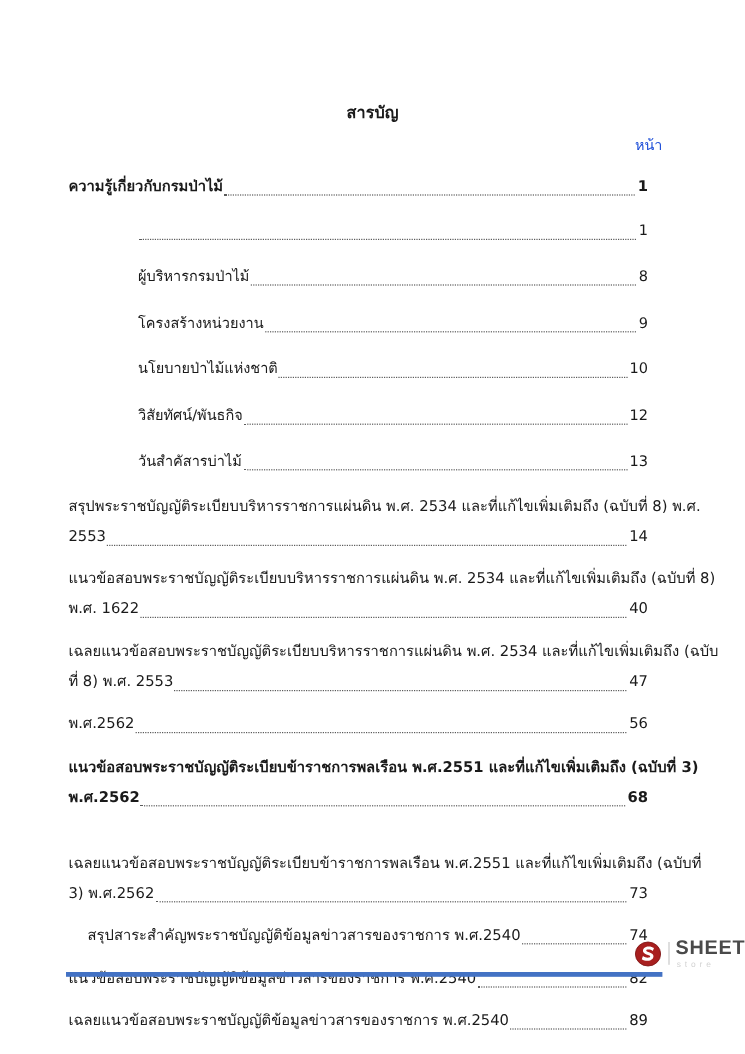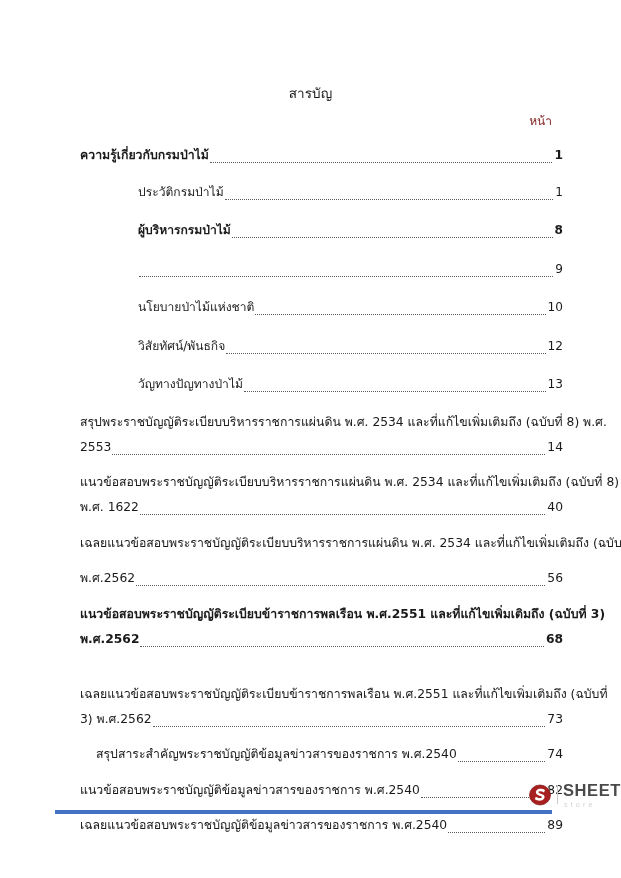--- a/index.html
+++ b/index.html
@@ -24,42 +24,42 @@
   }
 
   
   .doc-title {
     position: absolute;
     top: 82px;
     left: 0;
     width: 621px;
     text-align: center;
     font-size: 13.5px;
-    font-weight: 400;
+    font-weight: 700;
     letter-spacing: 0.1px;
     color: #1a1a1a;
   }
 
   
   .page-col-header {
     position: absolute;
     top: 111px;
     left: 0;
     width: 552px;
     text-align: right;
     font-size: 12px;
     font-weight: 400;
-    color: #7f1d1d;
+    color: #1d4ed8;
   }
 
   
   .toc {
     position: absolute;
     top: 143px;
-    left: 80px;
+    left: 57px;
     width: 483px;
   }
 
   .toc-entry {
     position: relative;
     margin-bottom: 10.5px;
   }
   .toc-entry.sub {
     margin-left: 58px;
     margin-bottom: 12.5px;
@@ -184,55 +184,55 @@
   <div class="toc" id="toc-list">
       <div class="toc-entry lvl1">
         <div class="toc-line">
           <span class="toc-text">ความรู้เกี่ยวกับกรมป่าไม้</span>
           <span class="leader"></span>
           <span class="toc-pageno">1</span>
         </div>
       </div>
       <div class="toc-entry sub" style="font-weight: normal;">
         <div class="toc-line">
-          <span class="toc-text">ประวัติกรมป่าไม้</span>
           <span class="leader"></span>
           <span class="toc-pageno">1</span>
         </div>
       </div>
-      <div class="toc-entry sub" style="font-weight: bold;">
+      <div class="toc-entry sub" style="font-weight: normal;">
         <div class="toc-line">
           <span class="toc-text">ผู้บริหารกรมป่าไม้</span>
           <span class="leader"></span>
           <span class="toc-pageno">8</span>
         </div>
       </div>
       <div class="toc-entry sub" style="font-weight: normal;">
         <div class="toc-line">
+          <span class="toc-text">โครงสร้างหน่วยงาน</span>
           <span class="leader"></span>
           <span class="toc-pageno">9</span>
         </div>
       </div>
       <div class="toc-entry sub" style="font-weight: normal;">
         <div class="toc-line">
           <span class="toc-text">นโยบายป่าไม้แห่งชาติ</span>
           <span class="leader"></span>
           <span class="toc-pageno">10</span>
         </div>
       </div>
       <div class="toc-entry sub" style="font-weight: normal;">
         <div class="toc-line">
           <span class="toc-text">วิสัยทัศน์/พันธกิจ</span>
           <span class="leader"></span>
           <span class="toc-pageno">12</span>
         </div>
       </div>
       <div class="toc-entry sub" style="font-weight: normal;">
         <div class="toc-line">
-          <span class="toc-text">วัญทางปัญทางป่าไม้</span>
+          <span class="toc-text">วันสำคัสารบ่าไม้</span>
           <span class="leader"></span>
           <span class="toc-pageno">13</span>
         </div>
       </div>
       <div class="toc-entry lvl1" style="font-weight: normal;">
         <div class="toc-line cont">
           <span class="toc-text">สรุปพระราชบัญญัติระเบียบบริหารราชการแผ่นดิน พ.ศ. 2534 และที่แก้ไขเพิ่มเติมถึง (ฉบับที่ 8) พ.ศ.</span>
         </div>
         <div class="toc-line">
           <span class="toc-text">2553</span>
@@ -246,20 +246,25 @@
         </div>
         <div class="toc-line">
           <span class="toc-text">พ.ศ. 1622</span>
           <span class="leader"></span>
           <span class="toc-pageno">40</span>
         </div>
       </div>
       <div class="toc-entry lvl1" style="font-weight: normal;">
         <div class="toc-line cont">
           <span class="toc-text">เฉลยแนวข้อสอบพระราชบัญญัติระเบียบบริหารราชการแผ่นดิน พ.ศ. 2534 และที่แก้ไขเพิ่มเติมถึง (ฉบับ</span>
+        </div>
+        <div class="toc-line">
+          <span class="toc-text">ที่ 8) พ.ศ. 2553</span>
+          <span class="leader"></span>
+          <span class="toc-pageno">47</span>
         </div>
       </div>
       <div class="toc-entry lvl1" style="font-weight: normal;">
         <div class="toc-line">
           <span class="toc-text">พ.ศ.2562</span>
           <span class="leader"></span>
           <span class="toc-pageno">56</span>
         </div>
       </div>
       <div class="toc-entry lvl1" style="font-weight: bold;">

